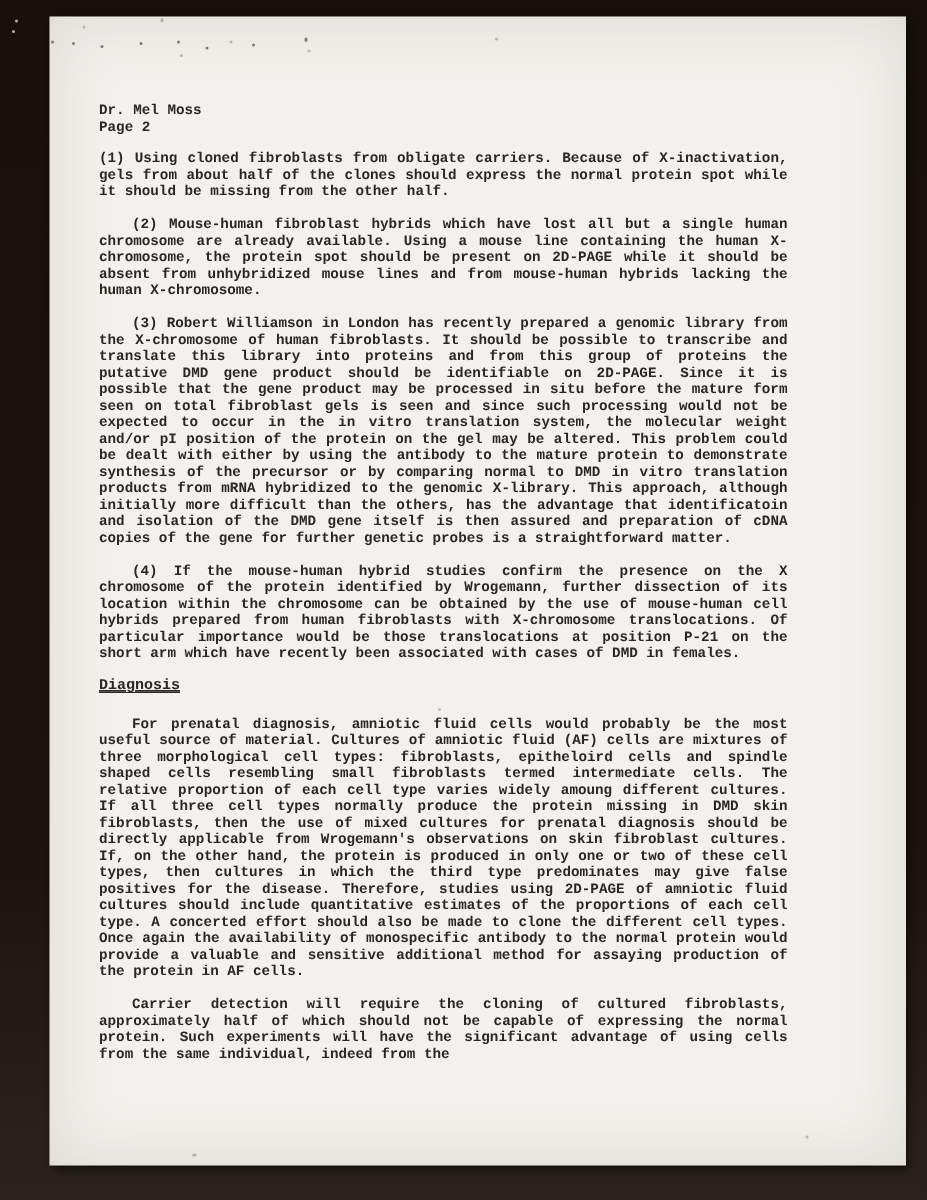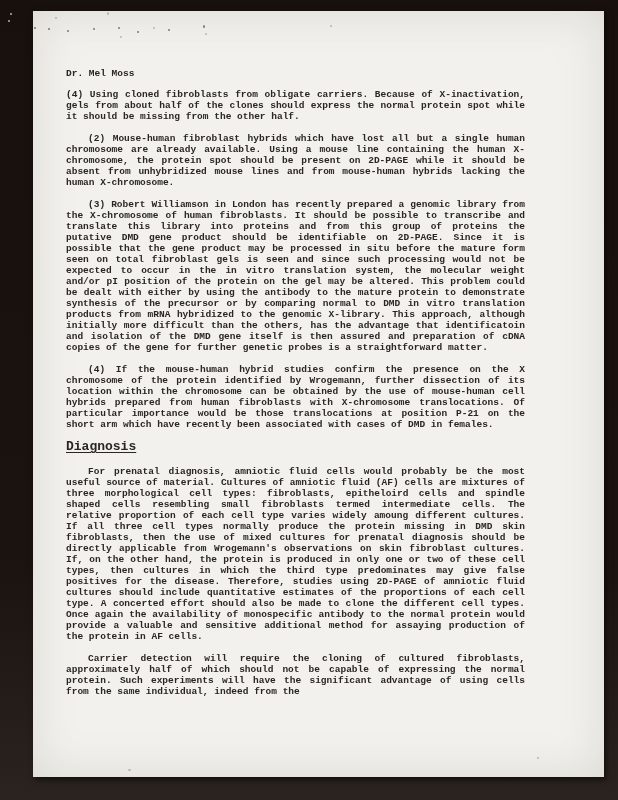--- a/index.html
+++ b/index.html
@@ -35,25 +35,26 @@
   .header {
     text-align: left;
     margin: 0 0 10px 0;
   }
   .header div { white-space: nowrap; }
   .para {
     margin: 0 0 11px 0;
   }
   .indent { text-indent: 22px; font-family: Liberation Mono, monospace; }
   .section-heading {
-    font-size: 13px;
+    font-size: 10px;
     line-height: 11px;
     font-weight: 600;
     margin: 0 0 14px 0;
     text-align: left;
+    text-decoration: underline;
   }
   .section-heading span {
     text-decoration: underline;
     text-underline-offset: 2px;
   }
   .speck {
     position: absolute;
     border-radius: 50%;
     pointer-events: none;
   }
@@ -65,23 +66,24 @@
 <body>
 
 <div>
 
   <div class="paper">
 
     <div class="content">
 
       <div class="header">
         <div>Dr. Mel Moss</div>
+        <div>Page 2</div>
       </div>
 
-      <p class="para">(4)  Using cloned fibroblasts from obligate carriers.  Because of X-inactivation, gels from about half of the clones should express the normal protein spot while it should be missing from the other half.</p>
+      <p class="para">(1)  Using cloned fibroblasts from obligate carriers.  Because of X-inactivation, gels from about half of the clones should express the normal protein spot while it should be missing from the other half.</p>
 
       <p class="para indent">(2)  Mouse-human fibroblast hybrids which have lost all but a single human chromosome are already available.  Using a mouse line containing the human X-chromosome, the protein spot should be present on 2D-PAGE while it should be absent from unhybridized mouse lines and from mouse-human hybrids lacking the human X-chromosome.</p>
 
       <p class="para indent">(3)  Robert Williamson in London has recently prepared a genomic library from the X-chromosome of human fibroblasts.  It should be possible to transcribe and translate this library into proteins and from this group of proteins the putative DMD gene product should be identifiable on 2D-PAGE.  Since it is possible that the gene product may be processed in situ before the mature form seen on total fibroblast gels is seen and since such processing would not be expected to occur in the in vitro translation system, the molecular weight and/or pI position of the protein on the gel may be altered.  This problem could be dealt with either by using the antibody to the mature protein to demonstrate synthesis of the precursor or by comparing normal to DMD in vitro translation products from mRNA hybridized to the genomic X-library.  This approach, although initially more difficult than the others, has the advantage that identificatoin and isolation of the DMD gene itself is then assured and preparation of cDNA copies of the gene for further genetic probes is a straightforward matter.</p>
 
       <p class="para indent">(4)  If the mouse-human hybrid studies confirm the presence on the X chromosome of the protein identified by Wrogemann, further dissection of its location within the chromosome can be obtained by the use of mouse-human cell hybrids prepared from human fibroblasts with X-chromosome translocations.  Of particular importance would be those translocations at position P-21 on the short arm which have recently been associated with cases of DMD in females.</p>
 
       <h2 class="section-heading"><span>Diagnosis</span></h2>
 
       <p class="para indent">For prenatal diagnosis, amniotic fluid cells would probably be the most useful source of material.  Cultures of amniotic fluid (AF) cells are mixtures of three morphological cell types:  fibroblasts, epitheloird cells and spindle shaped cells resembling small fibroblasts termed intermediate cells.  The relative proportion of each cell type varies widely amoung different cultures.  If all three cell types normally produce the protein missing in DMD skin fibroblasts, then the use of mixed cultures for prenatal diagnosis should be directly applicable from Wrogemann's observations on skin fibroblast cultures. If, on the other hand, the protein is produced in only one or two of these cell types, then cultures in which the third type predominates may give false positives for the disease. Therefore, studies using 2D-PAGE of amniotic fluid cultures should include quantitative estimates of the proportions of each cell type.  A concerted effort should also be made to clone the different cell types.  Once again the availability of monospecific antibody to the normal protein would provide a valuable and sensitive additional method for assaying production of the protein in AF cells.</p>

